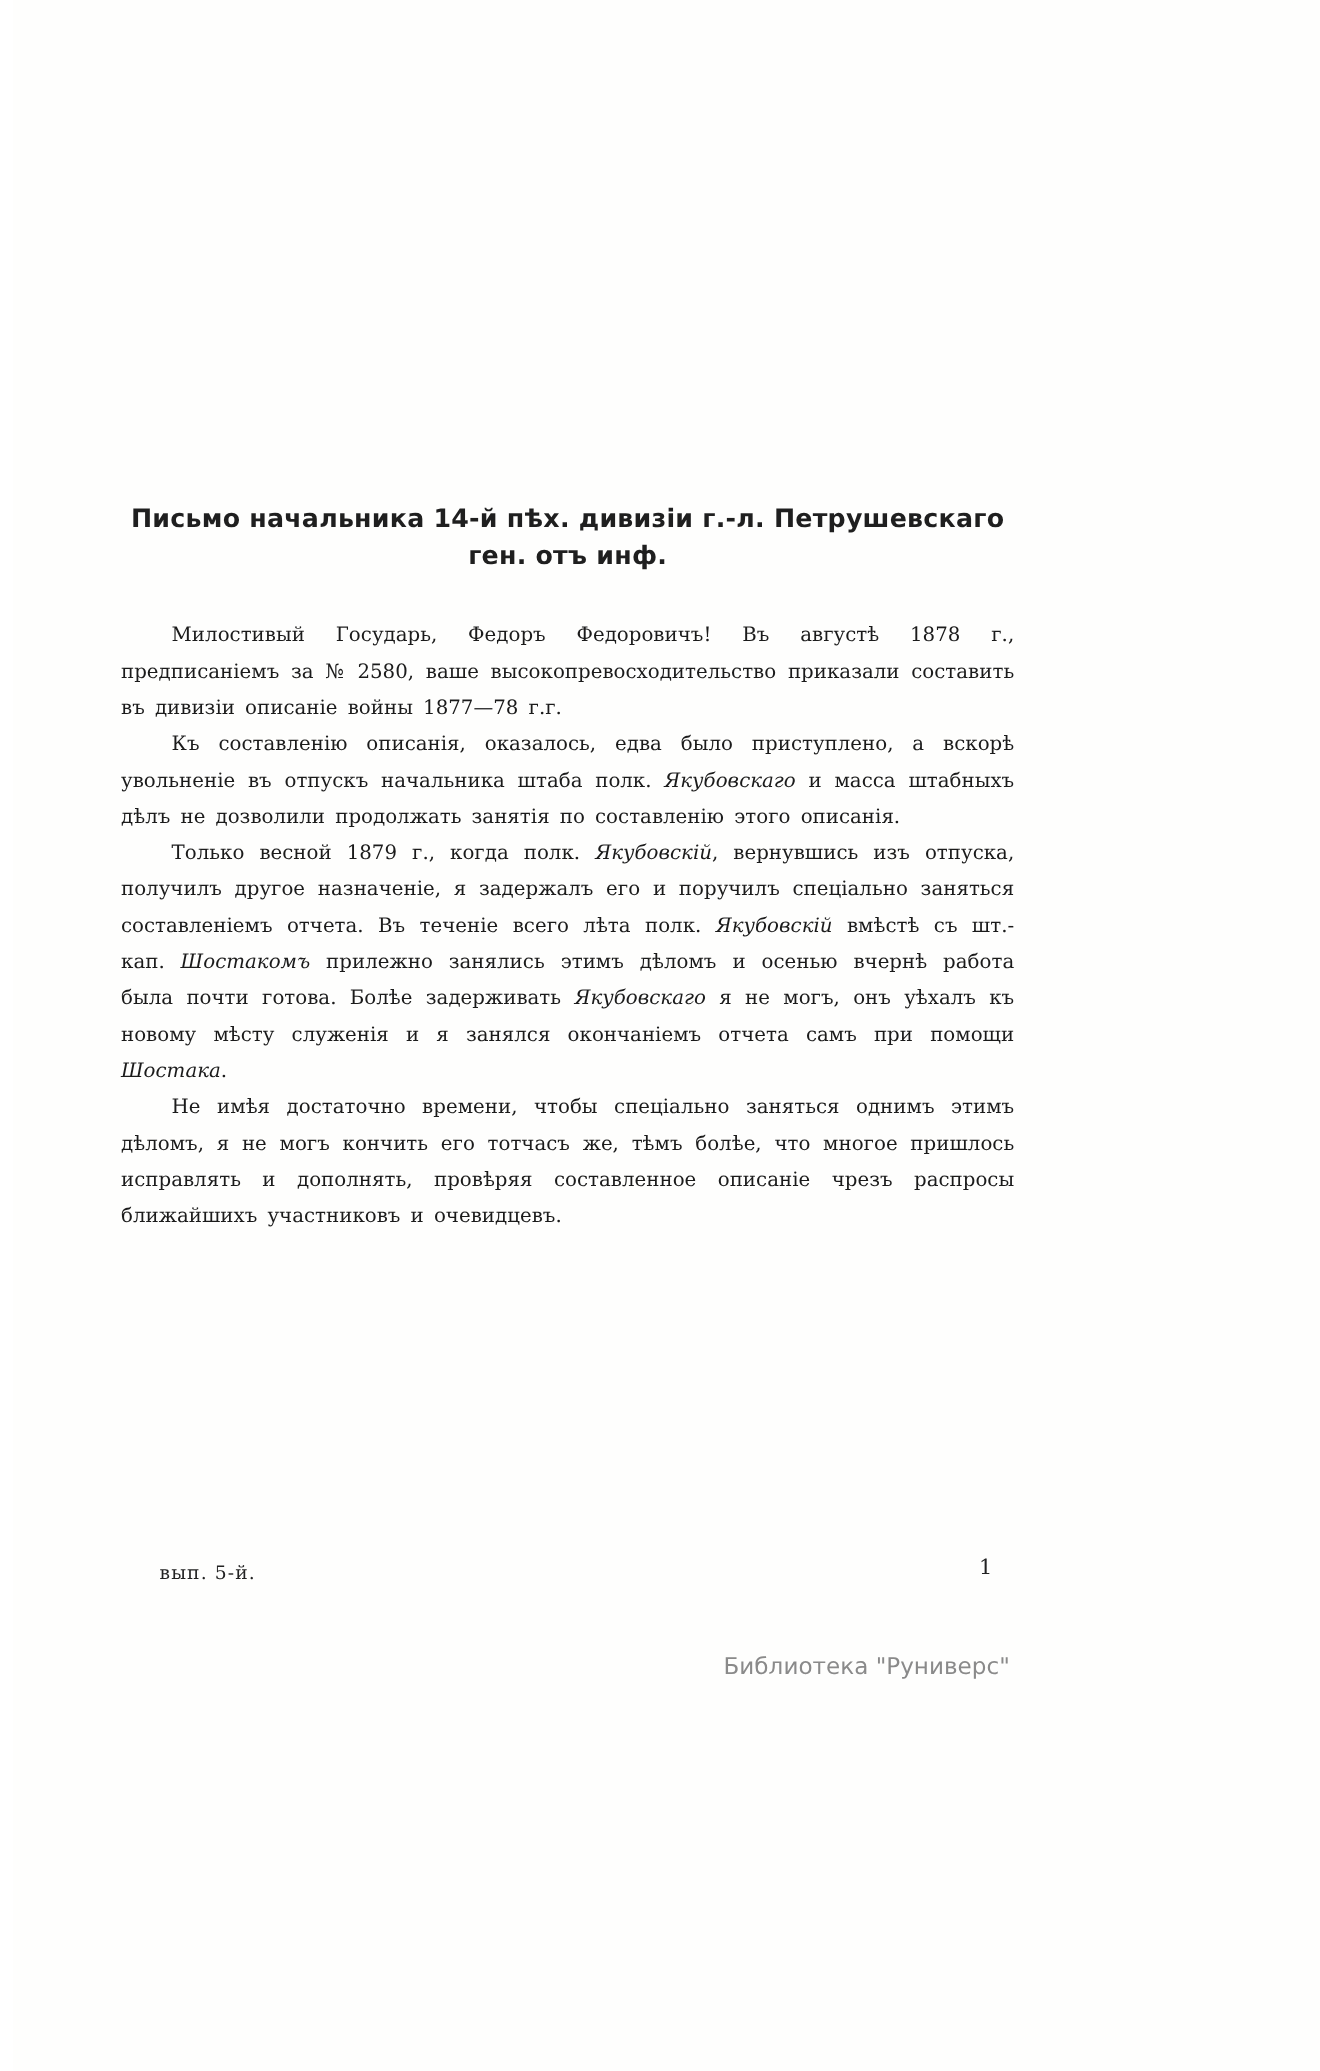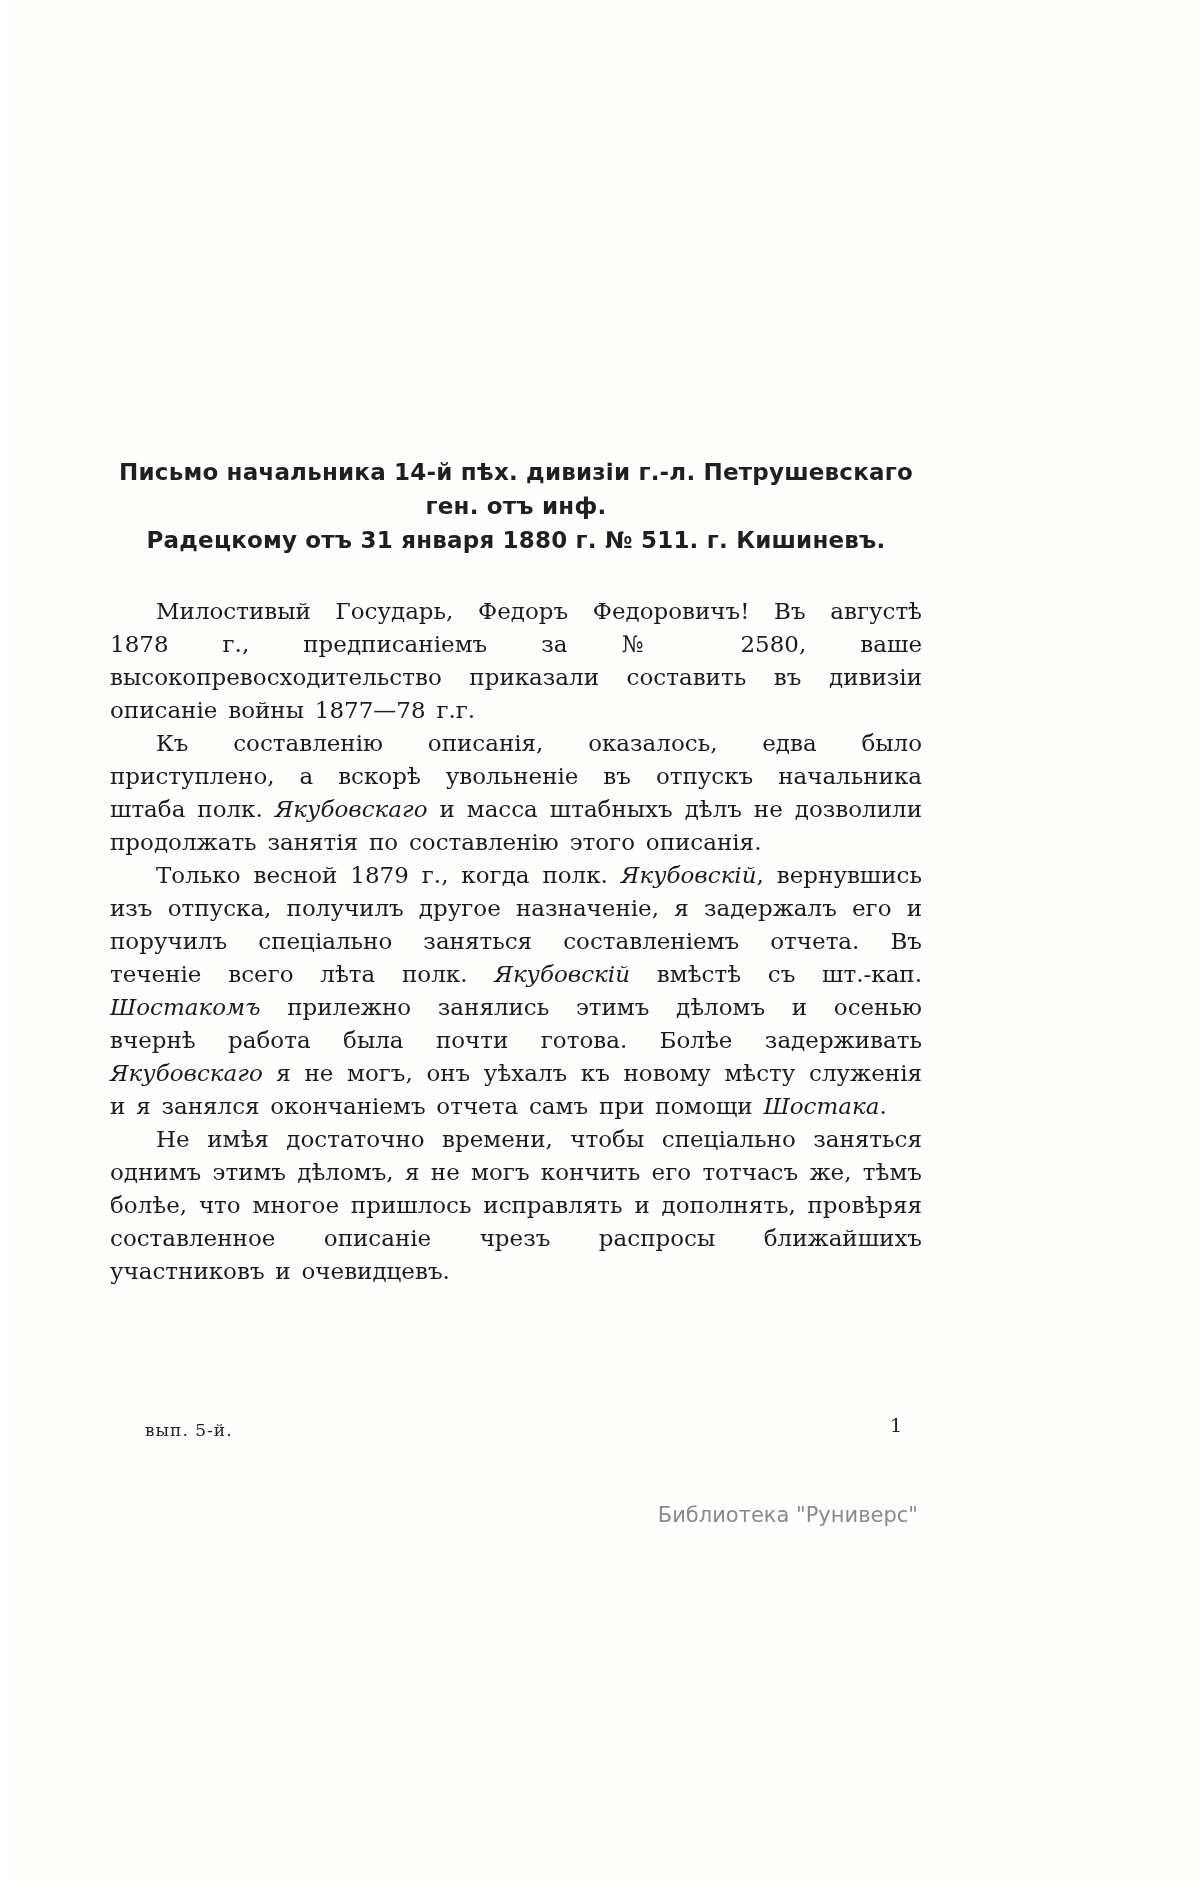--- a/index.html
+++ b/index.html
@@ -30,21 +30,21 @@
     letter-spacing: 0.2px;
   }
   .citation {
     text-align: center;
     font-size: 18.5px;
     margin-top: 16px;
     color: #222;
   }
   .doc-body {
     margin-top: 38px;
-    font-size: 23px;
+    font-size: 18px;
     line-height: 33px;
     text-align: justify;
     word-spacing: 3.5px;
     color: #1b1b1b;
   }
   .doc-body p {
     text-indent: 46px;
     margin: 0;
   }
   .doc-body em { }
@@ -72,21 +72,20 @@
     color: #8a8a8a;
   }
 </style>
 </head>
 <body>
 
 <div class="page">
   <div class="content">
     <h1 class="doc-title">
       <span>Письмо начальника 14-й пѣх. дивизіи г.-л. Петрушевскаго ген. отъ инф.</span><br>
-      <span>Радецкому отъ 31 января 1880 г. № 511. г. Кишиневъ.</span>
     </h1>
     <div class="doc-body">
         <p><span>Милостивый Государь, Федоръ Федоровичъ! Въ августѣ 1878 г., предписаніемъ за № 2580, ваше высокопревосходительство приказали составить въ дивизіи описаніе войны 1877—78 г.г.</span></p>
         <p><span>Къ составленію описанія, оказалось, едва было приступлено, а вскорѣ увольненіе въ отпускъ начальника штаба полк. </span><em>Якубовскаго</em><span> и масса штабныхъ дѣлъ не дозволили продолжать занятія по составленію этого описанія.</span></p>
         <p><span>Только весной 1879 г., когда полк. </span><em>Якубовскій</em><span>, вернувшись изъ отпуска, получилъ другое назначеніе, я задержалъ его и поручилъ спеціально заняться составленіемъ отчета. Въ теченіе всего лѣта полк. </span><em>Якубовскій</em><span> вмѣстѣ съ шт.-кап. </span><em>Шостакомъ</em><span> прилежно занялись этимъ дѣломъ и осенью вчернѣ работа была почти готова. Болѣе задерживать </span><em>Якубовскаго</em><span> я не могъ, онъ уѣхалъ къ новому мѣсту служенія и я занялся окончаніемъ отчета самъ при помощи </span><em>Шостака</em><span>.</span></p>
         <p><span>Не имѣя достаточно времени, чтобы спеціально заняться однимъ этимъ дѣломъ, я не могъ кончить его тотчасъ же, тѣмъ болѣе, что многое пришлось исправлять и дополнять, провѣряя составленное описаніе чрезъ распросы ближайшихъ участниковъ и очевидцевъ.</span></p>
       </div>
   </div>
   <div class="footer-left">вып. 5-й.</div>
   <div class="footer-right">1</div>

